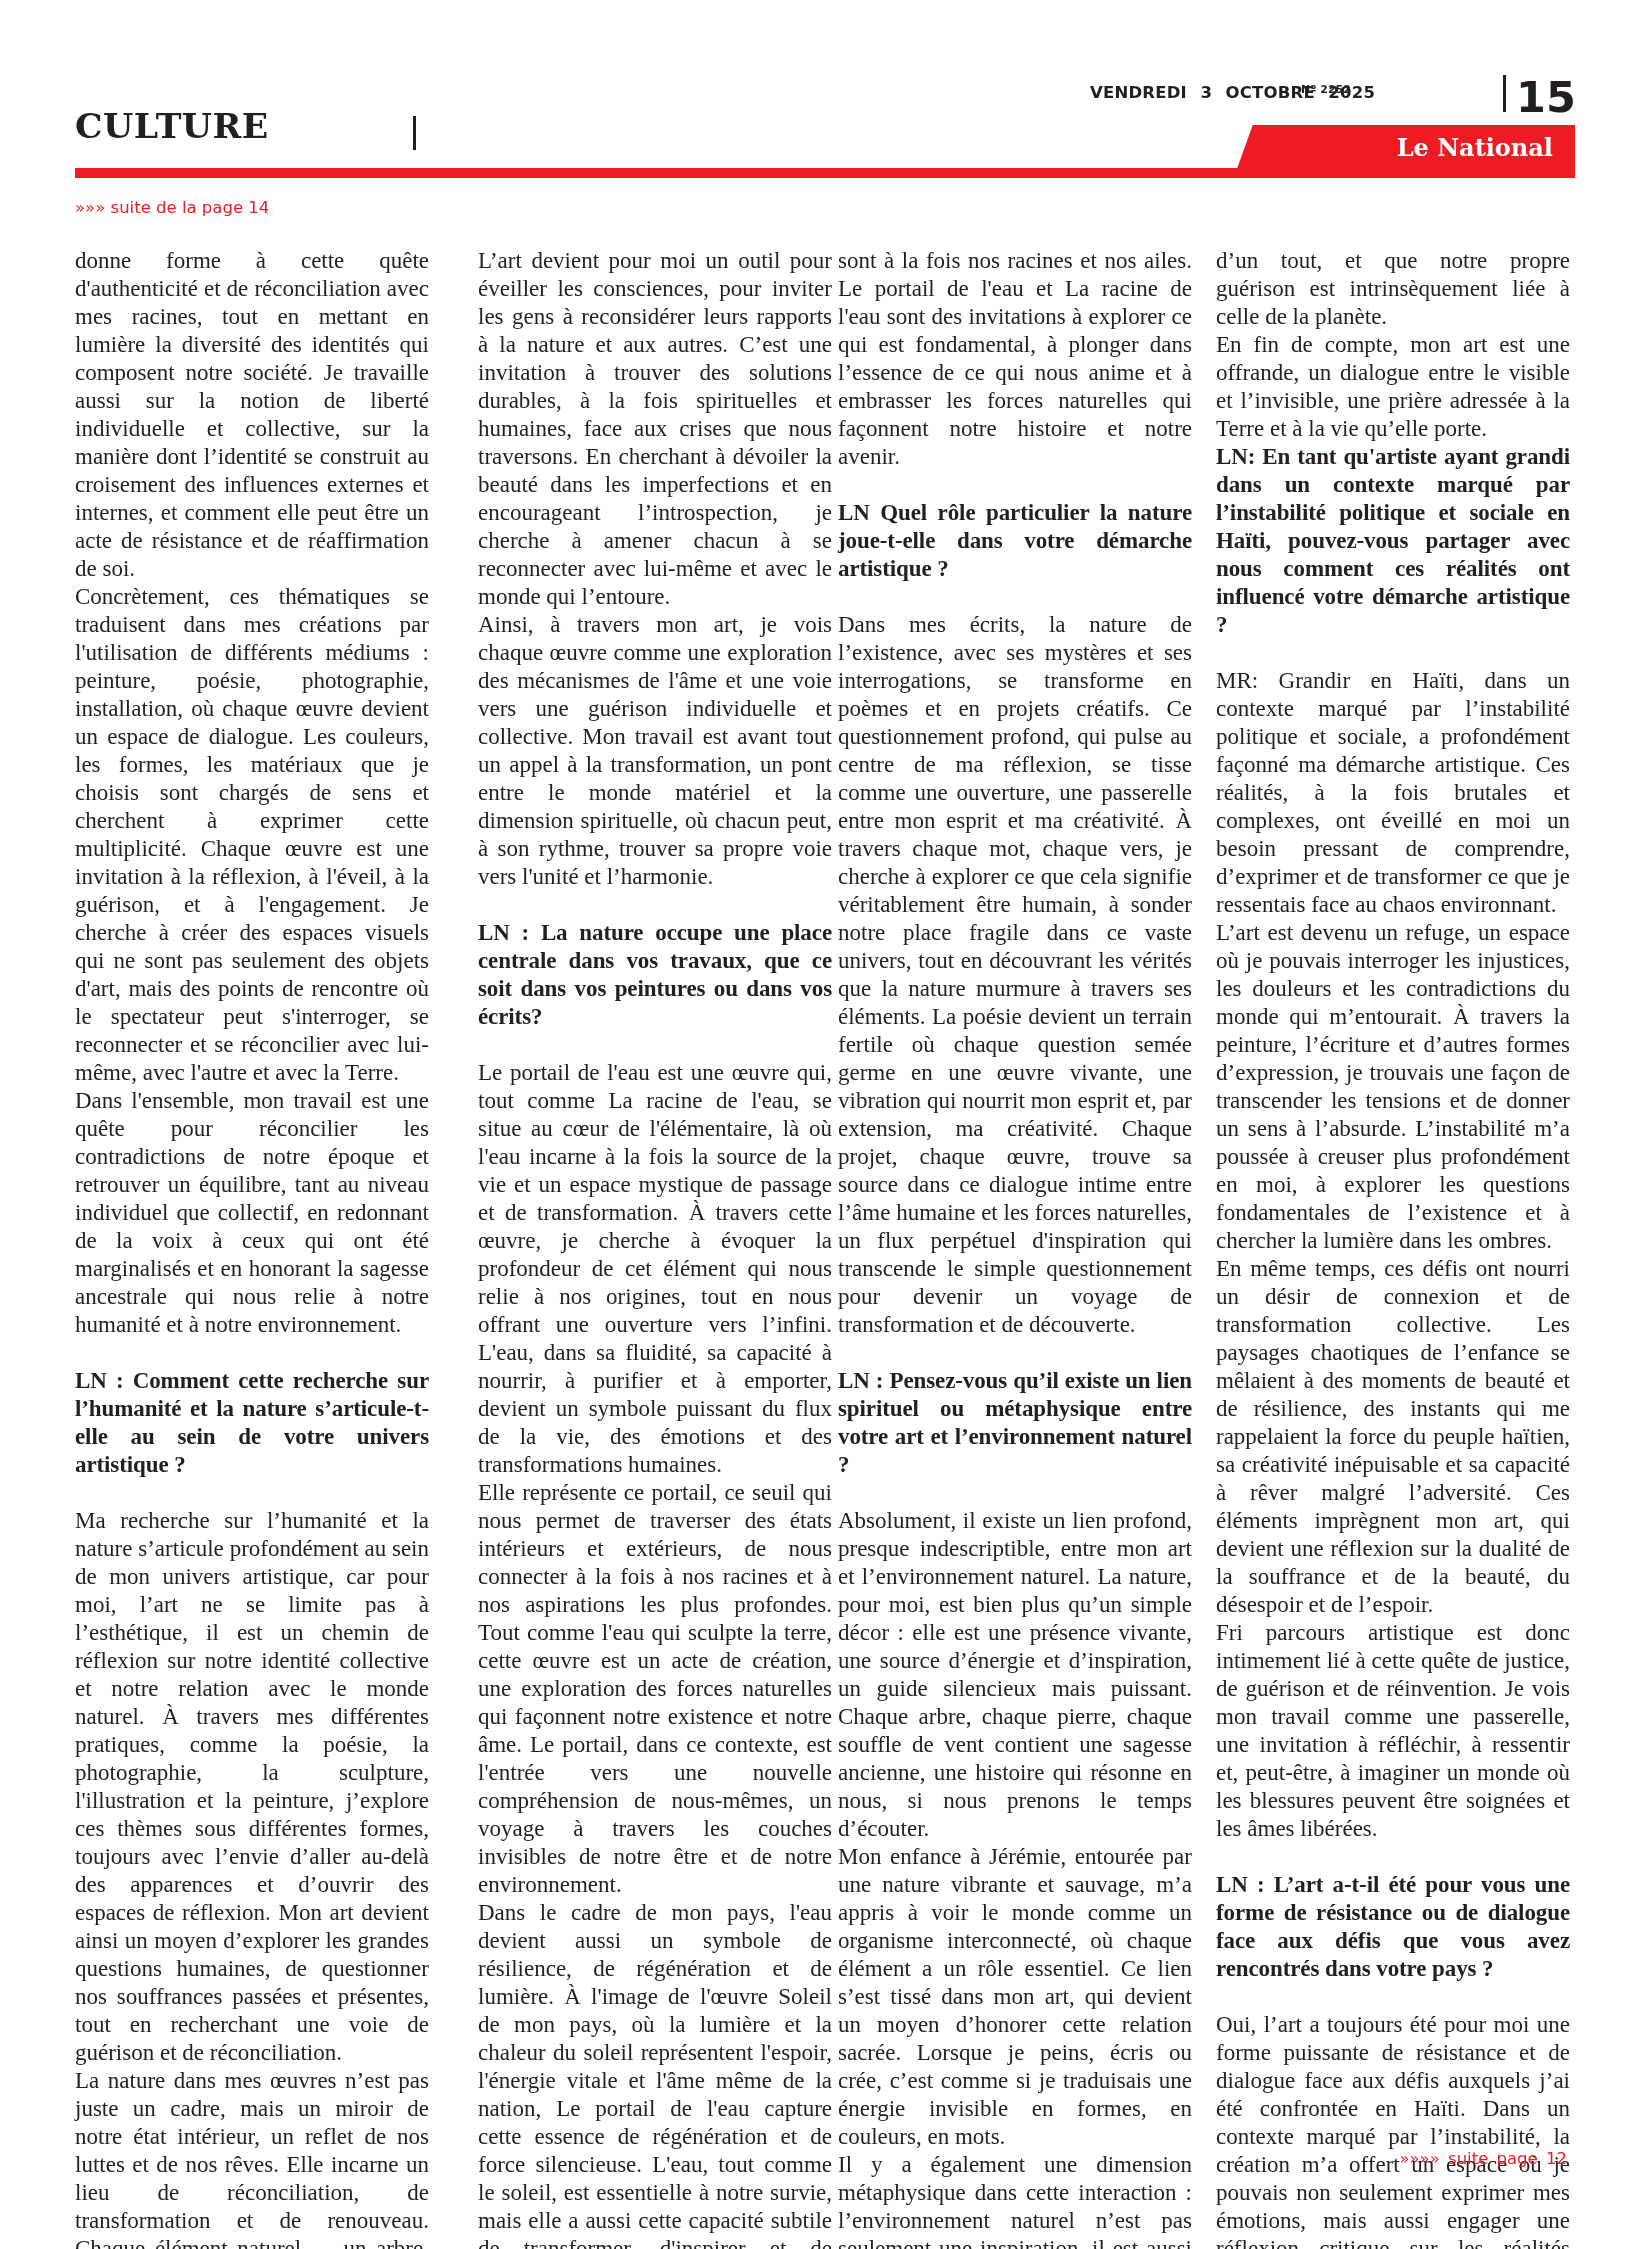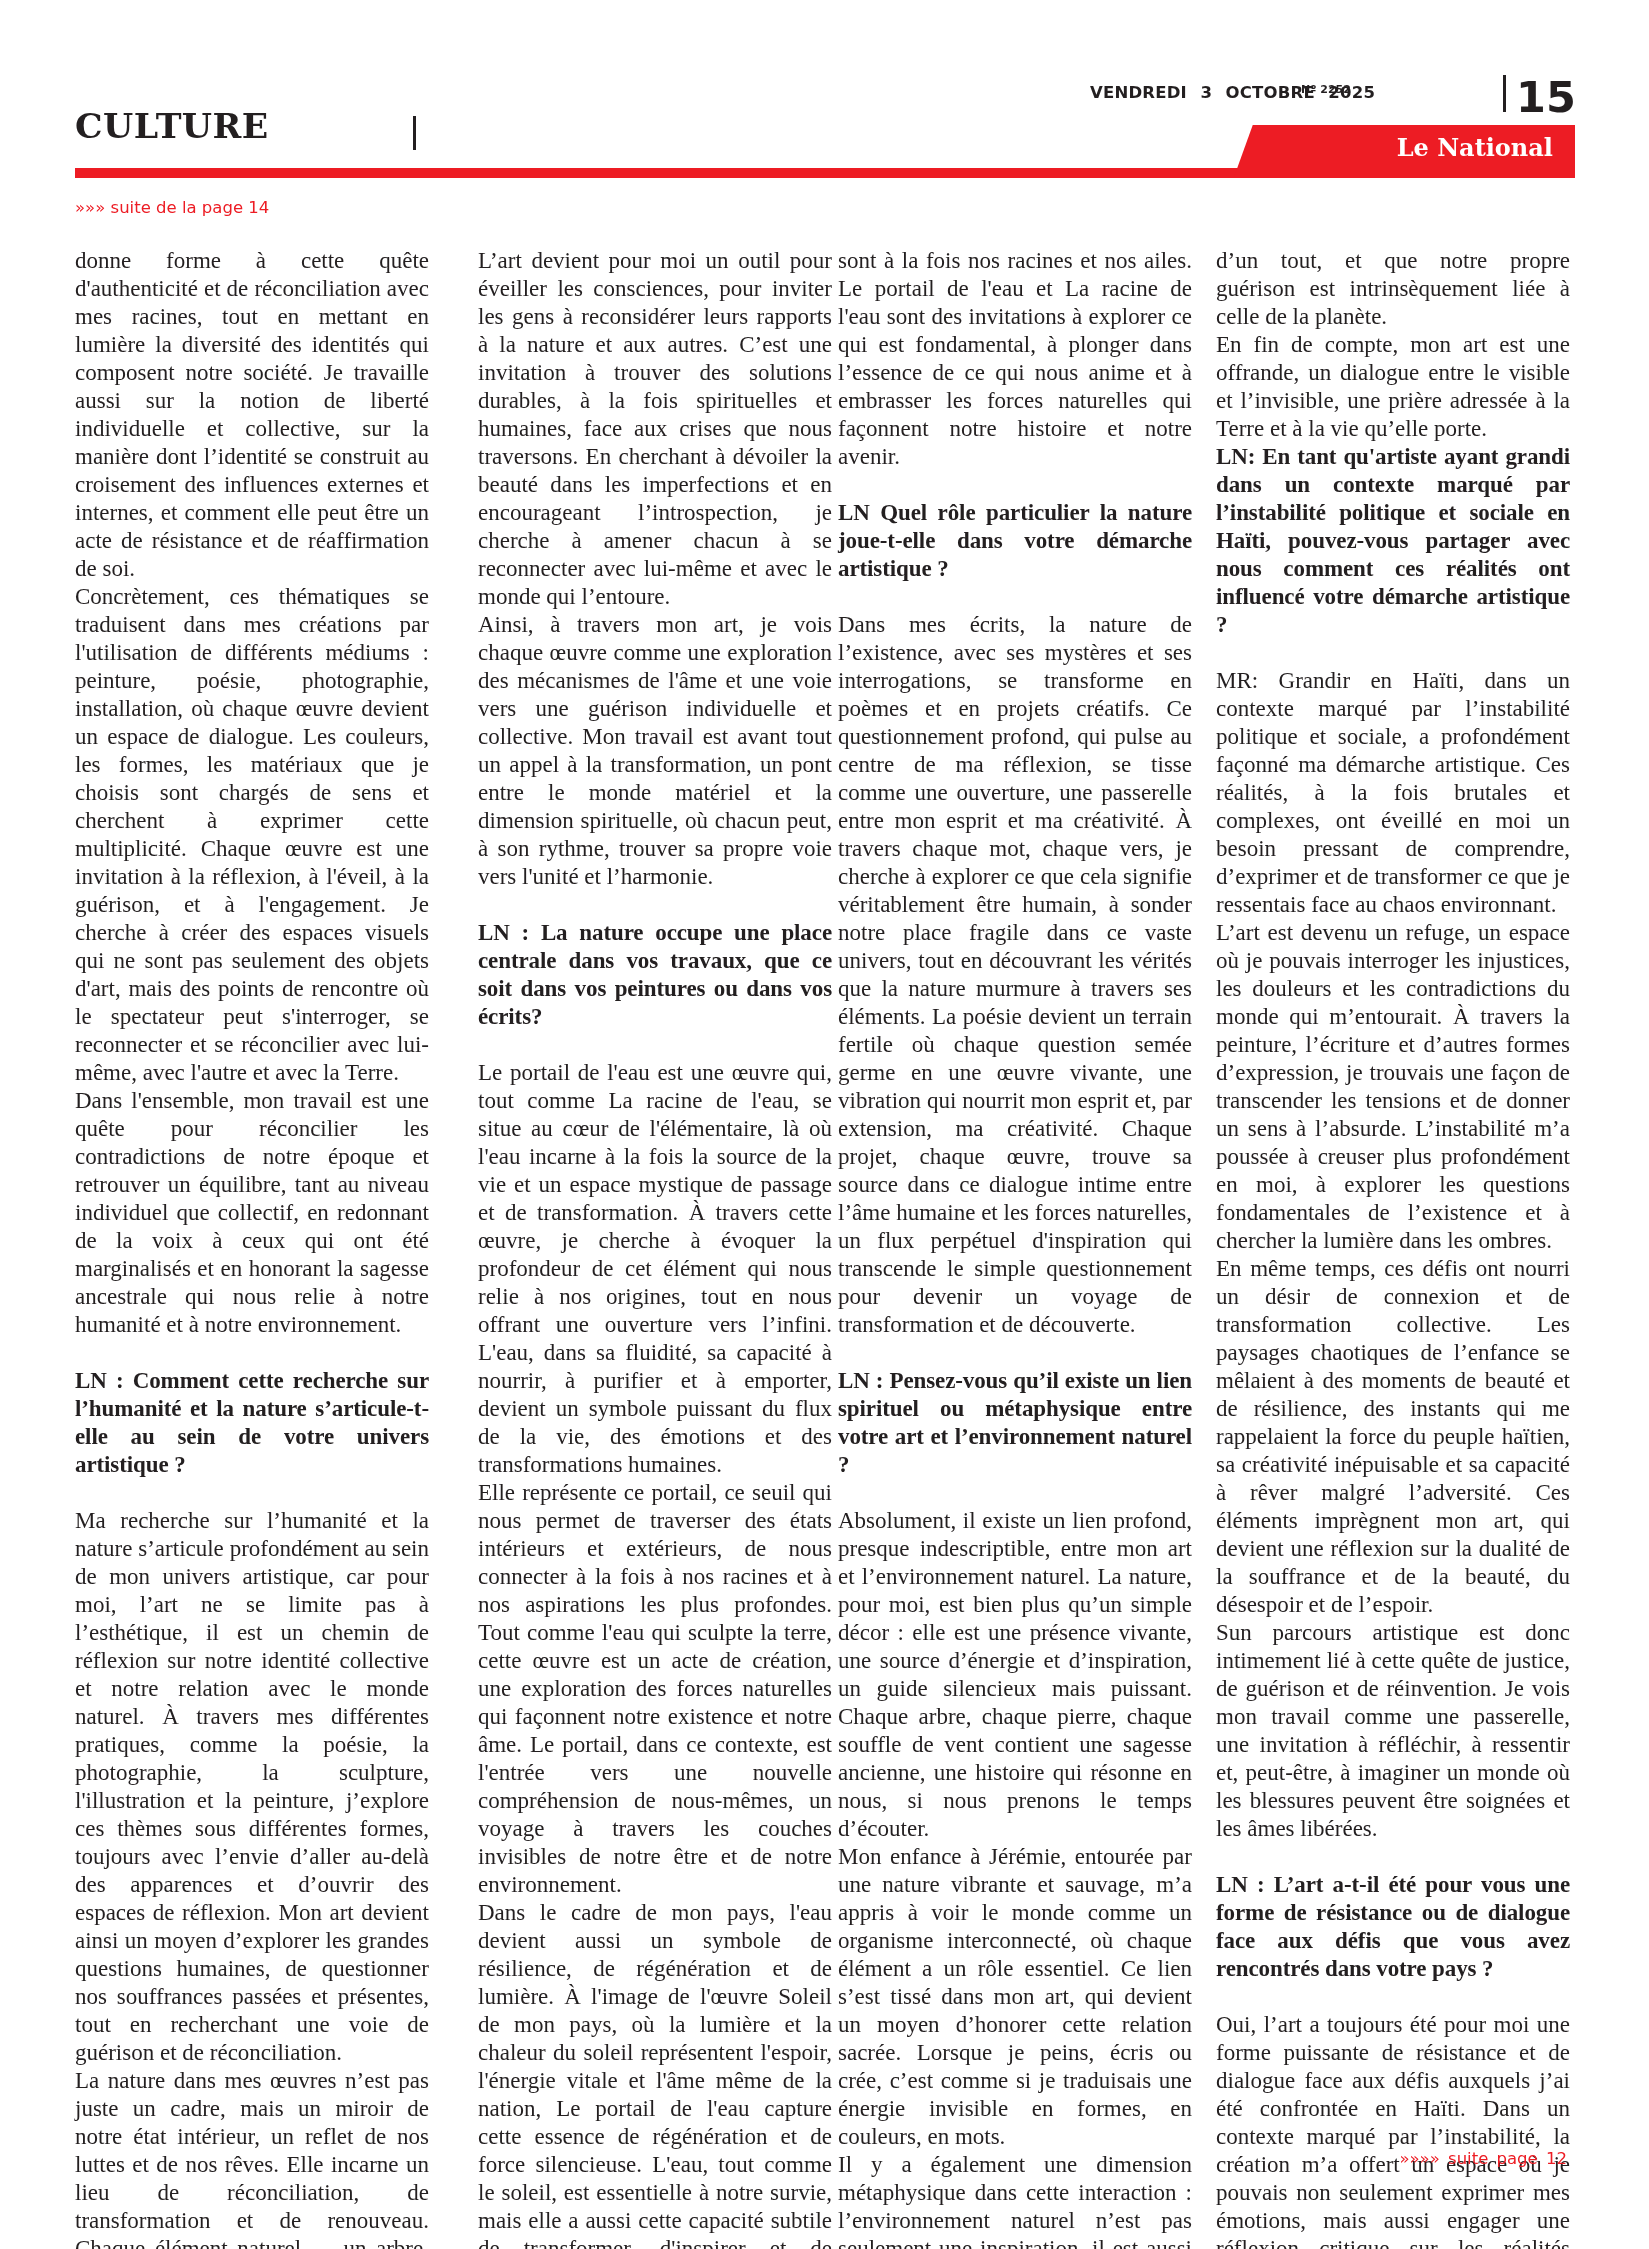--- a/index.html
+++ b/index.html
@@ -97,20 +97,20 @@
     <p class="" lang="fr">Mon enfance à Jérémie, entourée par une nature vibrante et sauvage, m’a appris à voir le monde comme un organisme interconnecté, où chaque élément a un rôle essentiel. Ce lien s’est tissé dans mon art, qui devient un moyen d’honorer cette relation sacrée. Lorsque je peins, écris ou crée, c’est comme si je traduisais une énergie invisible en formes, en couleurs, en mots.</p>
     <p class="" lang="fr">Il y a également une dimension métaphysique dans cette interaction : l’environnement naturel n’est pas seulement une inspiration, il est aussi un miroir de nos âmes. À travers mes créations, je cherche à capter cet écho, cette vibration commune entre l’humain et la Terre. C’est une quête pour retrouver l’harmonie perdue, pour rappeler que nous faisons partie</p>
   </div>
 <div class="column col4">
     <p class="" lang="fr">d’un tout, et que notre propre guérison est intrinsèquement liée à celle de la planète.</p>
     <p class="" lang="fr">En fin de compte, mon art est une offrande, un dialogue entre le visible et l’invisible, une prière adressée à la Terre et à la vie qu’elle porte.</p>
     <p class="q tight-top" lang="fr">LN: En tant qu'artiste ayant grandi dans un contexte marqué par l’instabilité politique et sociale en Haïti, pouvez-vous partager avec nous comment ces réalités ont influencé votre démarche artistique ?</p>
     <p class="" lang="fr">MR: Grandir en Haïti, dans un contexte marqué par l’instabilité politique et sociale, a profondément façonné ma démarche artistique. Ces réalités, à la fois brutales et complexes, ont éveillé en moi un besoin pressant de comprendre, d’exprimer et de transformer ce que je ressentais face au chaos environnant.</p>
     <p class="" lang="fr">L’art est devenu un refuge, un espace où je pouvais interroger les injustices, les douleurs et les contradictions du monde qui m’entourait. À travers la peinture, l’écriture et d’autres formes d’expression, je trouvais une façon de transcender les tensions et de donner un sens à l’absurde. L’instabilité m’a poussée à creuser plus profondément en moi, à explorer les questions fondamentales de l’existence et à chercher la lumière dans les ombres.</p>
     <p class="" lang="fr">En même temps, ces défis ont nourri un désir de connexion et de transformation collective. Les paysages chaotiques de l’enfance se mêlaient à des moments de beauté et de résilience, des instants qui me rappelaient la force du peuple haïtien, sa créativité inépuisable et sa capacité à rêver malgré l’adversité. Ces éléments imprègnent mon art, qui devient une réflexion sur la dualité de la souffrance et de la beauté, du désespoir et de l’espoir.</p>
-    <p class="" lang="fr">Sun parcours artistique est donc intimement lié à cette quête de justice, de guérison et de réinvention. Je vois mon travail comme une passerelle, une invitation à réfléchir, à ressentir et, peut-être, à imaginer un monde où les blessures peuvent être soignées et les âmes libérées.</p>
+    <p class="" lang="fr">Fri parcours artistique est donc intimement lié à cette quête de justice, de guérison et de réinvention. Je vois mon travail comme une passerelle, une invitation à réfléchir, à ressentir et, peut-être, à imaginer un monde où les blessures peuvent être soignées et les âmes libérées.</p>
     <p class="q" lang="fr">LN : L’art a-t-il été pour vous une forme de résistance ou de dialogue face aux défis que vous avez rencontrés dans votre pays ?</p>
     <p class="" lang="fr">Oui, l’art a toujours été pour moi une forme puissante de résistance et de dialogue face aux défis auxquels j’ai été confrontée en Haïti. Dans un contexte marqué par l’instabilité, la création m’a offert un espace où je pouvais non seulement exprimer mes émotions, mais aussi engager une réflexion critique sur les réalités sociales et politiques.</p>
     <p class="" lang="fr">Chaque peinture, chaque texte ou sculpture devient une réponse aux injustices, un acte de réappropriation face à un monde parfois hostile. Par l’art, je cherche à dire l’indicible, à donner une voix aux silences imposés et à transformer la dou-</p>
   </div>
 
 <div class="continued-to">»»»» suite page 12</div>
 
 
 </body></html>

